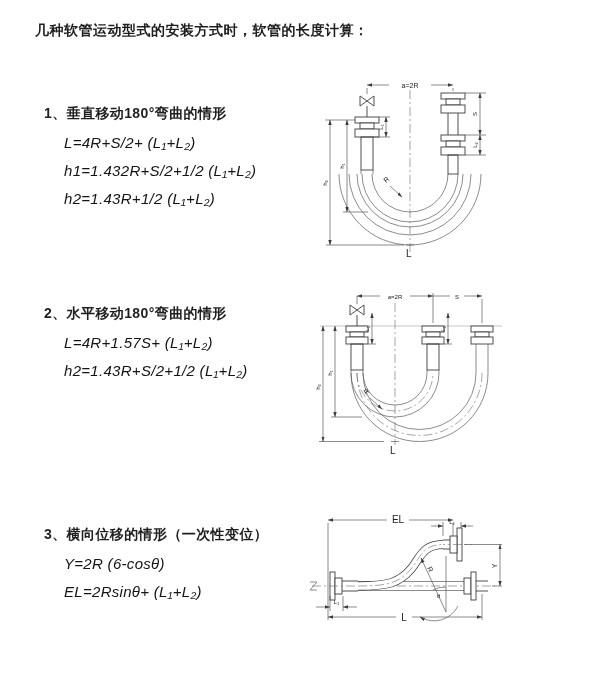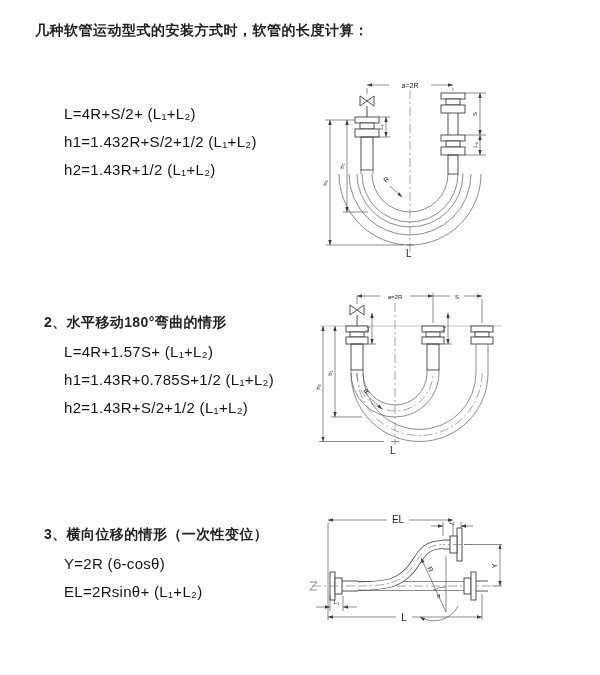--- a/index.html
+++ b/index.html
@@ -10,47 +10,47 @@
   .page-title {
     position:absolute; left:35px; top:22px;
     font-size:14px; font-weight:700; letter-spacing:0.5px; color:#1f1f1f;
   }
   .section { position:absolute; }
   .section-heading {
     margin:0 0 11px 0; font-size:14px; font-weight:700; color:#1f1f1f; letter-spacing:0.4px;
   }
   .formula {
     margin:0 0 11px 20px; font-size:15px; font-weight:400; color:#141414;
-    letter-spacing:0.3px; line-height:17px;
+    letter-spacing:0.3px; line-height:17px;font-style:italic;
   }
   svg.diag { position:absolute; overflow:visible; }
   .thin  { stroke:#5a5a5a; stroke-width:0.7; fill:none; }
   .vthin { stroke:#8a8a8a; stroke-width:0.5; fill:none; }
   .med   { stroke:#3c3c3c; stroke-width:0.9; fill:none; }
   .fit   { stroke:#3c3c3c; stroke-width:0.9; fill:#ffffff; }
   .cl    { stroke:#6a6a6a; stroke-width:0.6; fill:none; stroke-dasharray:9 3 2 3; }
   .dimtext { font-family:"Liberation Sans", sans-serif; font-size:7px; fill:#222; }
   .dimtext.sm { font-size:6px; }
   .dimtext.big { font-size:10px; }
 </style>
 </head>
 <body>
 
 <div class="page-title">几种软管运动型式的安装方式时，软管的长度计算：</div>
 
 <div class="section" style="left:44px; top:105px;">
+  <p class="section-heading">1、垂直移动180°弯曲的情形</p>
   <p class="formula">L=4R+S/2+ (L₁+L₂)</p>
   <p class="formula">h1=1.432R+S/2+1/2 (L₁+L₂)</p>
   <p class="formula">h2=1.43R+1/2 (L₁+L₂)</p>
 </div>
 
-<div class="section" style="left:44px; top:314px;">
+<div class="section" style="left:44px; top:305px;">
   <p class="section-heading">2、水平移动180°弯曲的情形</p>
   <p class="formula">L=4R+1.57S+ (L₁+L₂)</p>
-  <p class="formula">h1=1.43R+0.785S+1/2 (L₁+L₂)</p>
   <p class="formula">h2=1.43R+S/2+1/2 (L₁+L₂)</p>
 </div>
 
 <div class="section" style="left:44px; top:526px;">
   <p class="section-heading">3、横向位移的情形（一次性变位）</p>
   <p class="formula">Y=2R (6-cosθ)</p>
   <p class="formula">EL=2Rsinθ+ (L₁+L₂)</p>
 </div>
 
 <svg class="diag" style="left:310px; top:70px;" width="260" height="195" viewBox="0 0 260 195">

